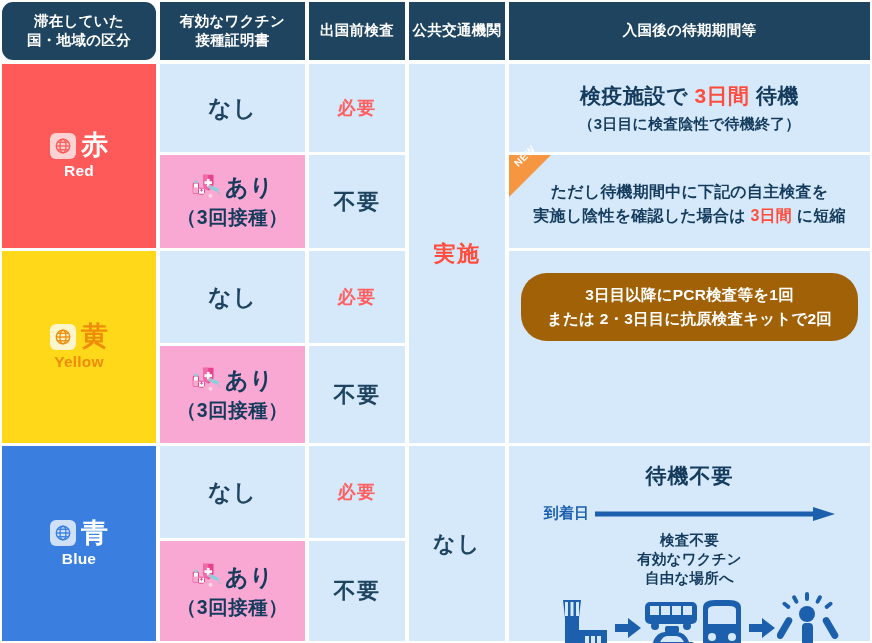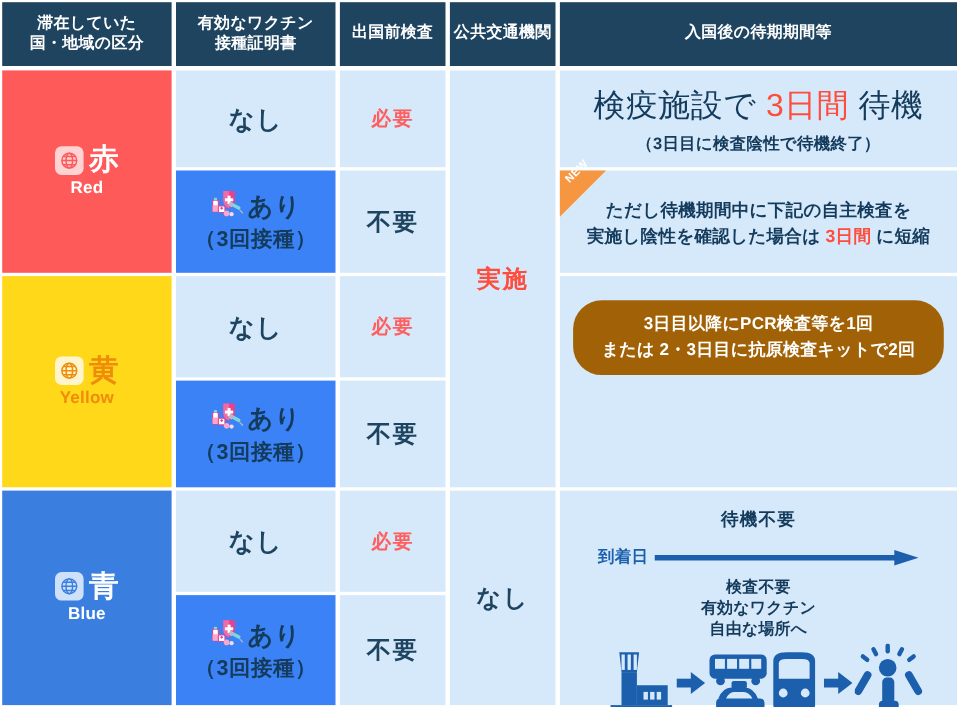--- a/index.html
+++ b/index.html
@@ -65,21 +65,21 @@
   .reg-blue   { background: #3a7fe0; }
   .reg-red .kanji, .reg-red .romaji       { color: #ffffff; }
   .reg-yellow .kanji, .reg-yellow .romaji { color: #ef8c0b; }
   .reg-blue .kanji, .reg-blue .romaji     { color: #ffffff; }
   .reg-red .globe-badge    { background: #ffd3d3; }
   .reg-yellow .globe-badge { background: #fff5cc; }
   .reg-blue .globe-badge   { background: #cfe1f9; }
 
   
   .pale { background: #d6e9fb; }
-  .green { background: #3b82f6; }
+  .green { background: #f9a8d4; }
 
   .vacc-none {
     font-size: 23px; font-weight: bold; color: #1e4460;
     letter-spacing: 1px;
   }
   .vacc-yes-row {
     display: flex; align-items: center; justify-content: center; gap: 4px;
   }
   .vacc-yes-main {
     font-size: 23px; font-weight: bold; color: #143b5c; letter-spacing: 1px;
@@ -97,21 +97,21 @@
   
   .panel {
     position: absolute;
     background: #d6e9fb;
     display: flex;
     flex-direction: column;
     align-items: center;
     justify-content: center;
   }
   .big-line {
-    font-size: 29px; font-weight: normal; color: #143b5c;
+    font-size: 21px; font-weight: bold; color: #143b5c;
     letter-spacing: .5px; white-space: nowrap;
   }
   .big-line .hl { color: #ff4d3d; }
   .sub-line {
     font-size: 15px; font-weight: bold; color: #143b5c;
     letter-spacing: .2px; margin-top: 5px; white-space: nowrap;
   }
   .sub-line2 {
     font-size: 16px; font-weight: bold; color: #143b5c;
     letter-spacing: .2px; line-height: 1.5; white-space: nowrap;
@@ -141,21 +141,21 @@
     padding: 10px 26px;
     font-size: 15.5px;
     font-weight: bold;
     line-height: 1.55;
     text-align: center;
     letter-spacing: .2px;
     white-space: nowrap;
   }
 
   .no-wait-title {
-    font-size: 16px; font-weight: bold; color: #143b5c; letter-spacing: 1px;
+    font-size: 21px; font-weight: bold; color: #143b5c; letter-spacing: 1px;
   }
   .timeline {
     display: flex; align-items: center; gap: 6px; margin-top: 14px;
   }
   .timeline-label {
     font-size: 15px; font-weight: bold; color: #1b5fad; letter-spacing: .2px;
   }
   .timeline-arrow { display: block; }
   .step-labels {
     display: flex; width: 330px; margin-top: 8px; flex-direction: column;
@@ -168,21 +168,21 @@
     display: flex; align-items: center; justify-content: center;
     width: 340px; margin-top: 4px; gap: 2px;
   }
   .picto { display: flex; align-items: center; justify-content: center; }
 </style>
 </head>
 <body>
 
 <div id="table">
 
-  <div class="cell hdr" style="left:2px; top:2px; width:154px; height:58px;">
+  <div class="cell hdr" style="left:2px; top:2px; width:154px; height:58px;border-radius:11px;">
     <span>滞在していた</span>
     <span class="l2">国・地域の区分</span>
   </div>
   <div class="cell hdr" style="left:160px; top:2px; width:145px; height:58px;">
     <span>有効なワクチン</span>
     <span class="l2">接種証明書</span>
   </div>
   <div class="cell hdr" style="left:309px; top:2px; width:96px; height:58px;">
     <span>出国前検査</span>
   </div>

